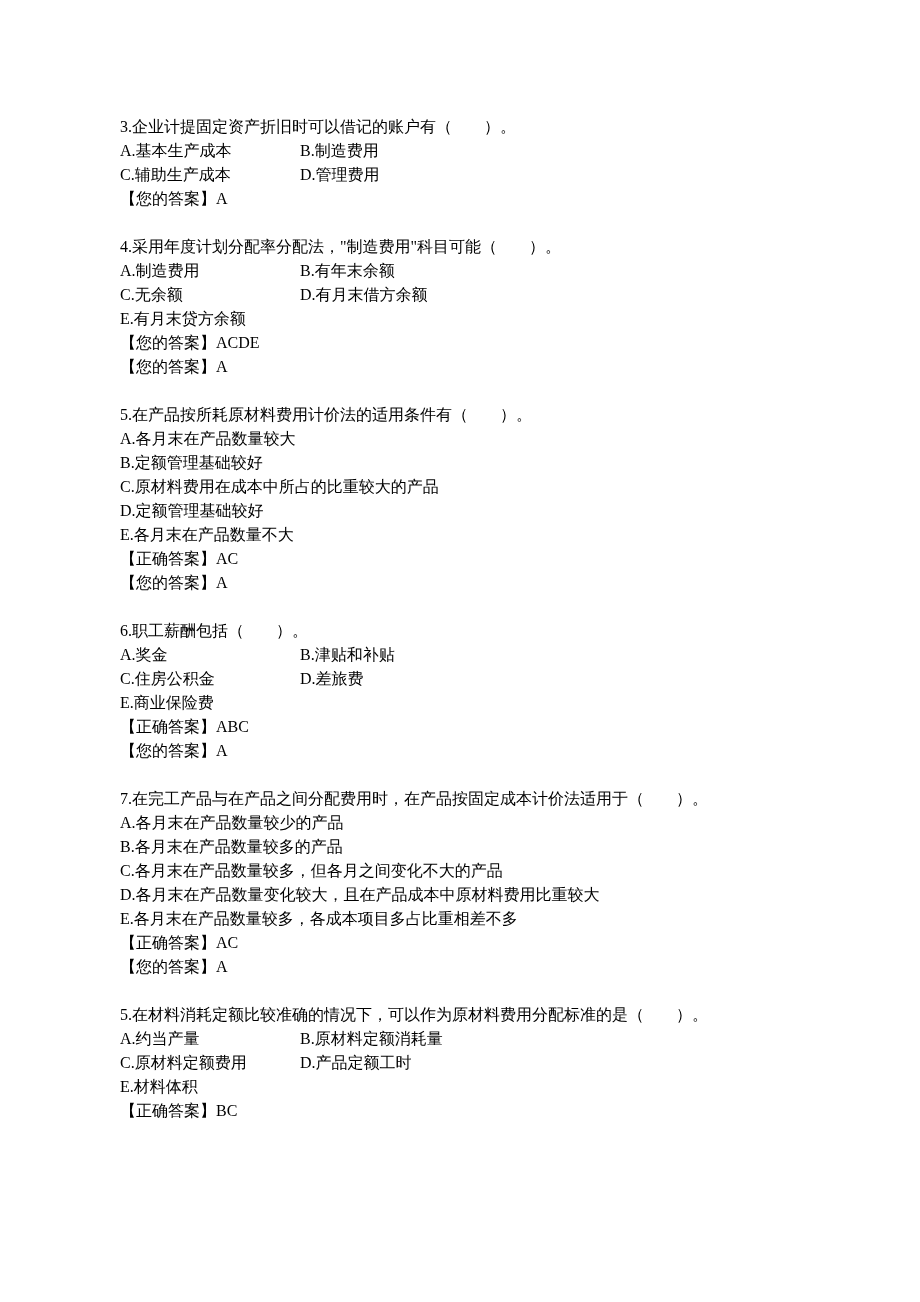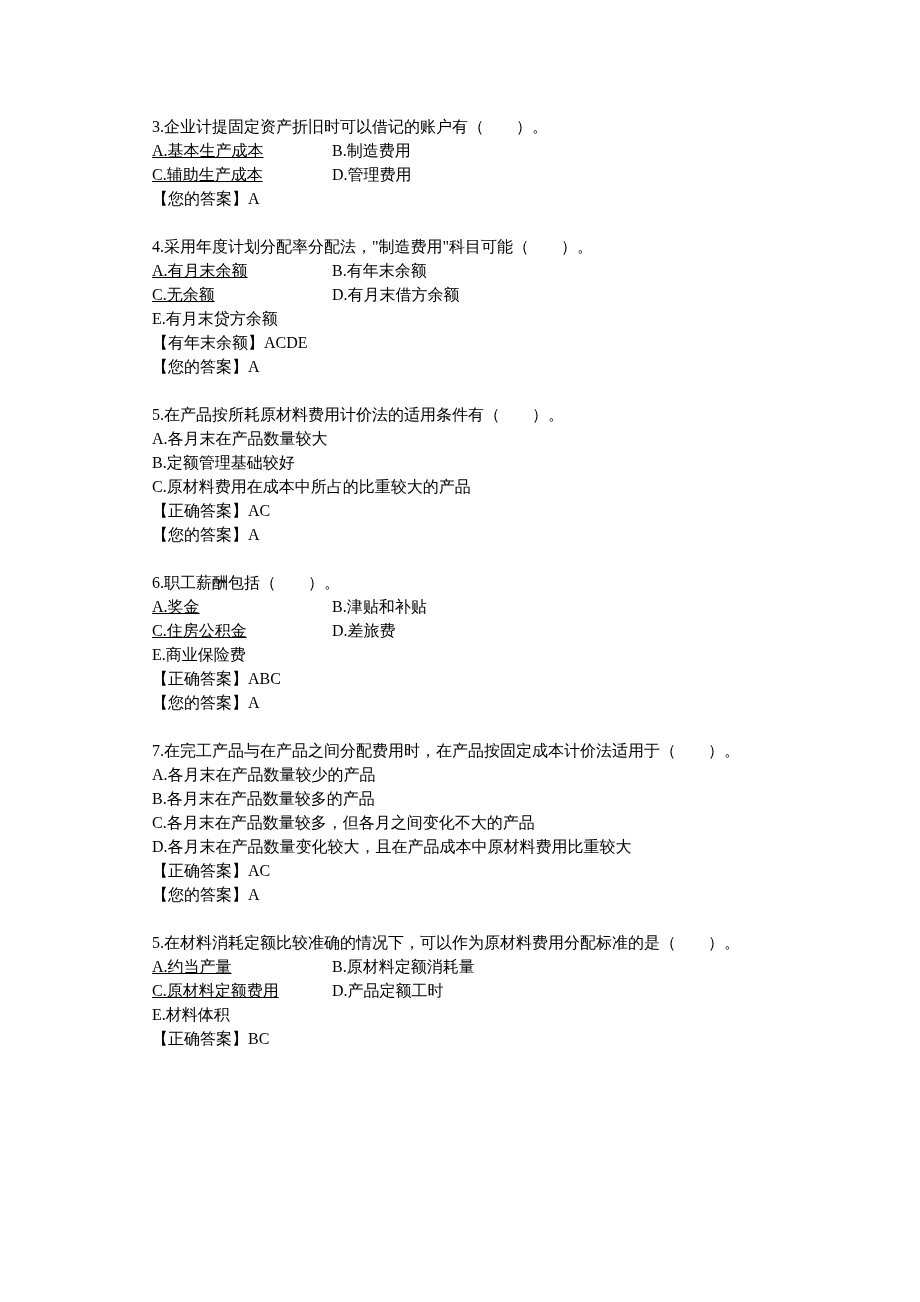--- a/index.html
+++ b/index.html
@@ -12,32 +12,30 @@
     line-height: 1.5;
   }
   .page {
     width: 920px;
     min-height: 1302px;
     box-sizing: border-box;
     padding: 115px 120px 0 120px;
   }
   .question-block {
     margin-bottom: 24px;
-    margin-left: 32px;
   }
   .q-text {
     white-space: pre-wrap;
   }
   .option-row {
     display: flex;
   }
   .col-a {
     display: inline-block;
     min-width: 180px;
-    text-decoration: underline;
   }
   .col-b {
     display: inline-block;
     text-align: right;
   }
   .line {
     display: block;
   }
 </style>
 </head>
@@ -54,37 +52,39 @@
     <div class="option-row">
       <span class="col-a">C.辅助生产成本</span>
       <span class="col-b">D.管理费用</span>
     </div>
     <span class="line">【您的答案】A</span>
   </div>
 
   <div class="question-block">
     <span class="line q-text">4.采用年度计划分配率分配法，"制造费用"科目可能（　　）。</span>
     <div class="option-row">
-      <span class="col-a">A.有月末余额</span>
+      <span class="col-a">A.制造费用</span>
       <span class="col-b">B.有年末余额</span>
     </div>
     <div class="option-row">
       <span class="col-a">C.无余额</span>
       <span class="col-b">D.有月末借方余额</span>
     </div>
     <span class="line">E.有月末贷方余额</span>
-    <span class="line">【有年末余额】ACDE</span>
+    <span class="line">【您的答案】ACDE</span>
     <span class="line">【您的答案】A</span>
   </div>
 
   <div class="question-block">
     <span class="line q-text">5.在产品按所耗原材料费用计价法的适用条件有（　　）。</span>
     <span class="line">A.各月末在产品数量较大</span>
     <span class="line">B.定额管理基础较好</span>
     <span class="line">C.原材料费用在成本中所占的比重较大的产品</span>
+    <span class="line">D.定额管理基础较好</span>
+    <span class="line">E.各月末在产品数量不大</span>
     <span class="line">【正确答案】AC</span>
     <span class="line">【您的答案】A</span>
   </div>
 
   <div class="question-block">
     <span class="line q-text">6.职工薪酬包括（　　）。</span>
     <div class="option-row">
       <span class="col-a">A.奖金</span>
       <span class="col-b">B.津贴和补贴</span>
     </div>
@@ -96,20 +96,21 @@
     <span class="line">【正确答案】ABC</span>
     <span class="line">【您的答案】A</span>
   </div>
 
   <div class="question-block">
     <span class="line q-text">7.在完工产品与在产品之间分配费用时，在产品按固定成本计价法适用于（　　）。</span>
     <span class="line">A.各月末在产品数量较少的产品</span>
     <span class="line">B.各月末在产品数量较多的产品</span>
     <span class="line">C.各月末在产品数量较多，但各月之间变化不大的产品</span>
     <span class="line">D.各月末在产品数量变化较大，且在产品成本中原材料费用比重较大</span>
+    <span class="line">E.各月末在产品数量较多，各成本项目多占比重相差不多</span>
     <span class="line">【正确答案】AC</span>
     <span class="line">【您的答案】A</span>
   </div>
 
   <div class="question-block">
     <span class="line q-text">5.在材料消耗定额比较准确的情况下，可以作为原材料费用分配标准的是（　　）。</span>
     <div class="option-row">
       <span class="col-a">A.约当产量</span>
       <span class="col-b">B.原材料定额消耗量</span>
     </div>

